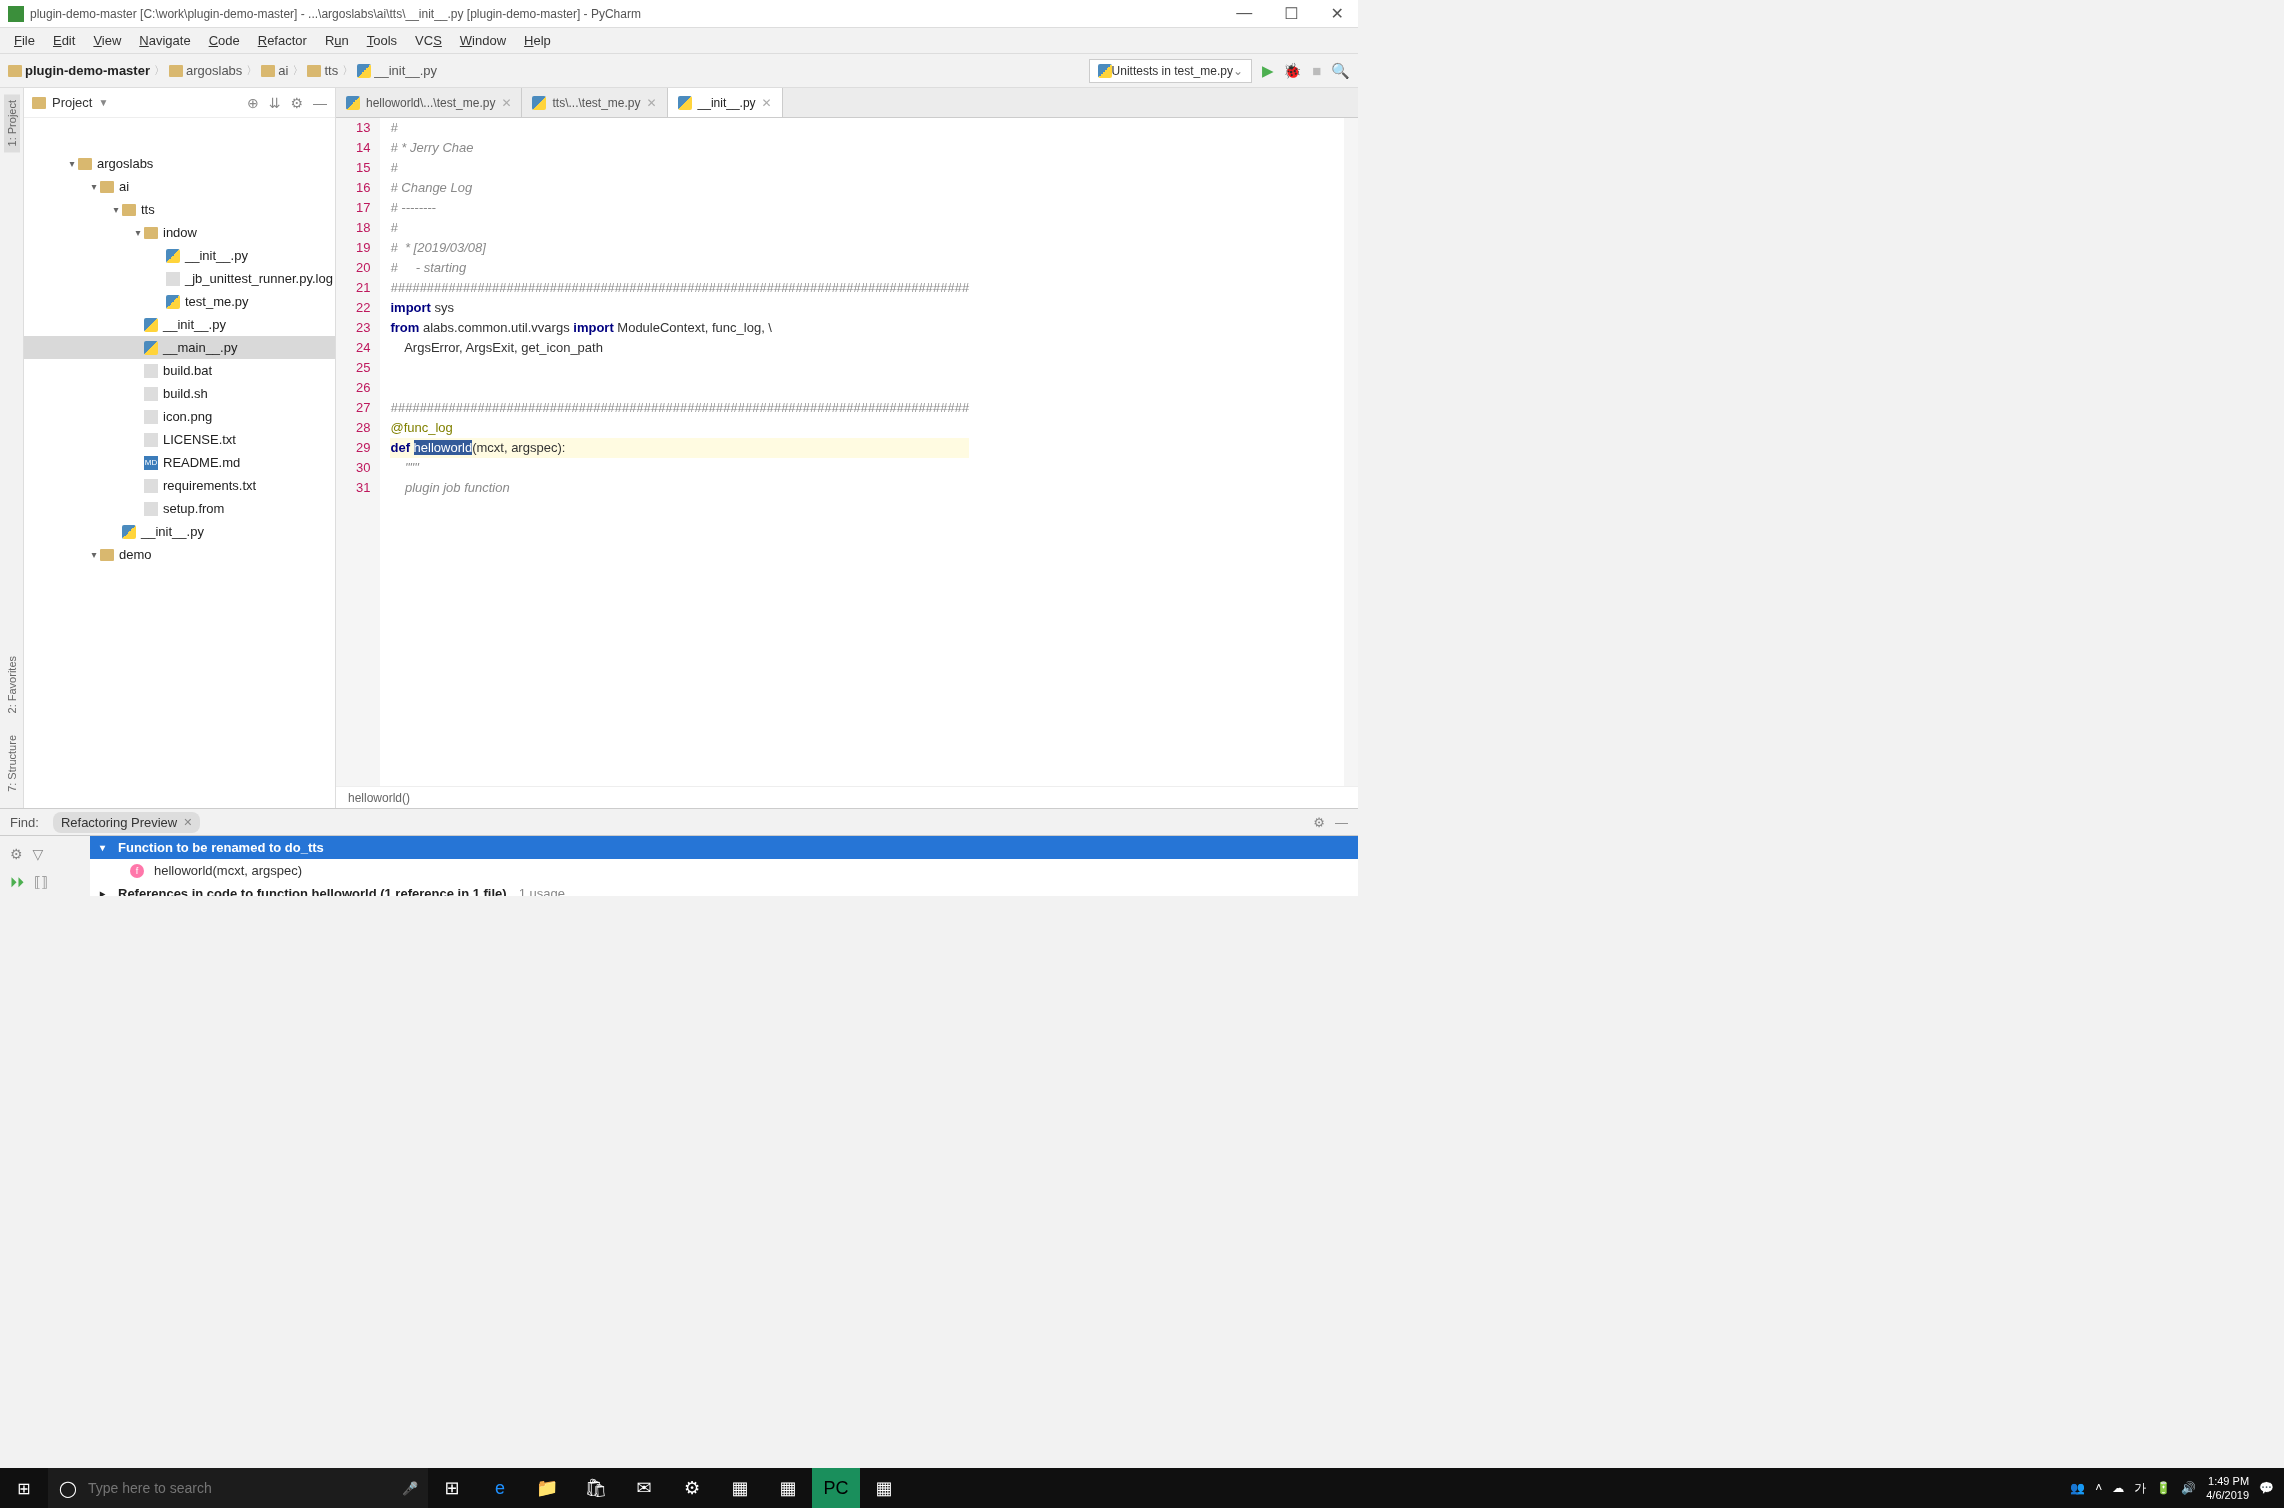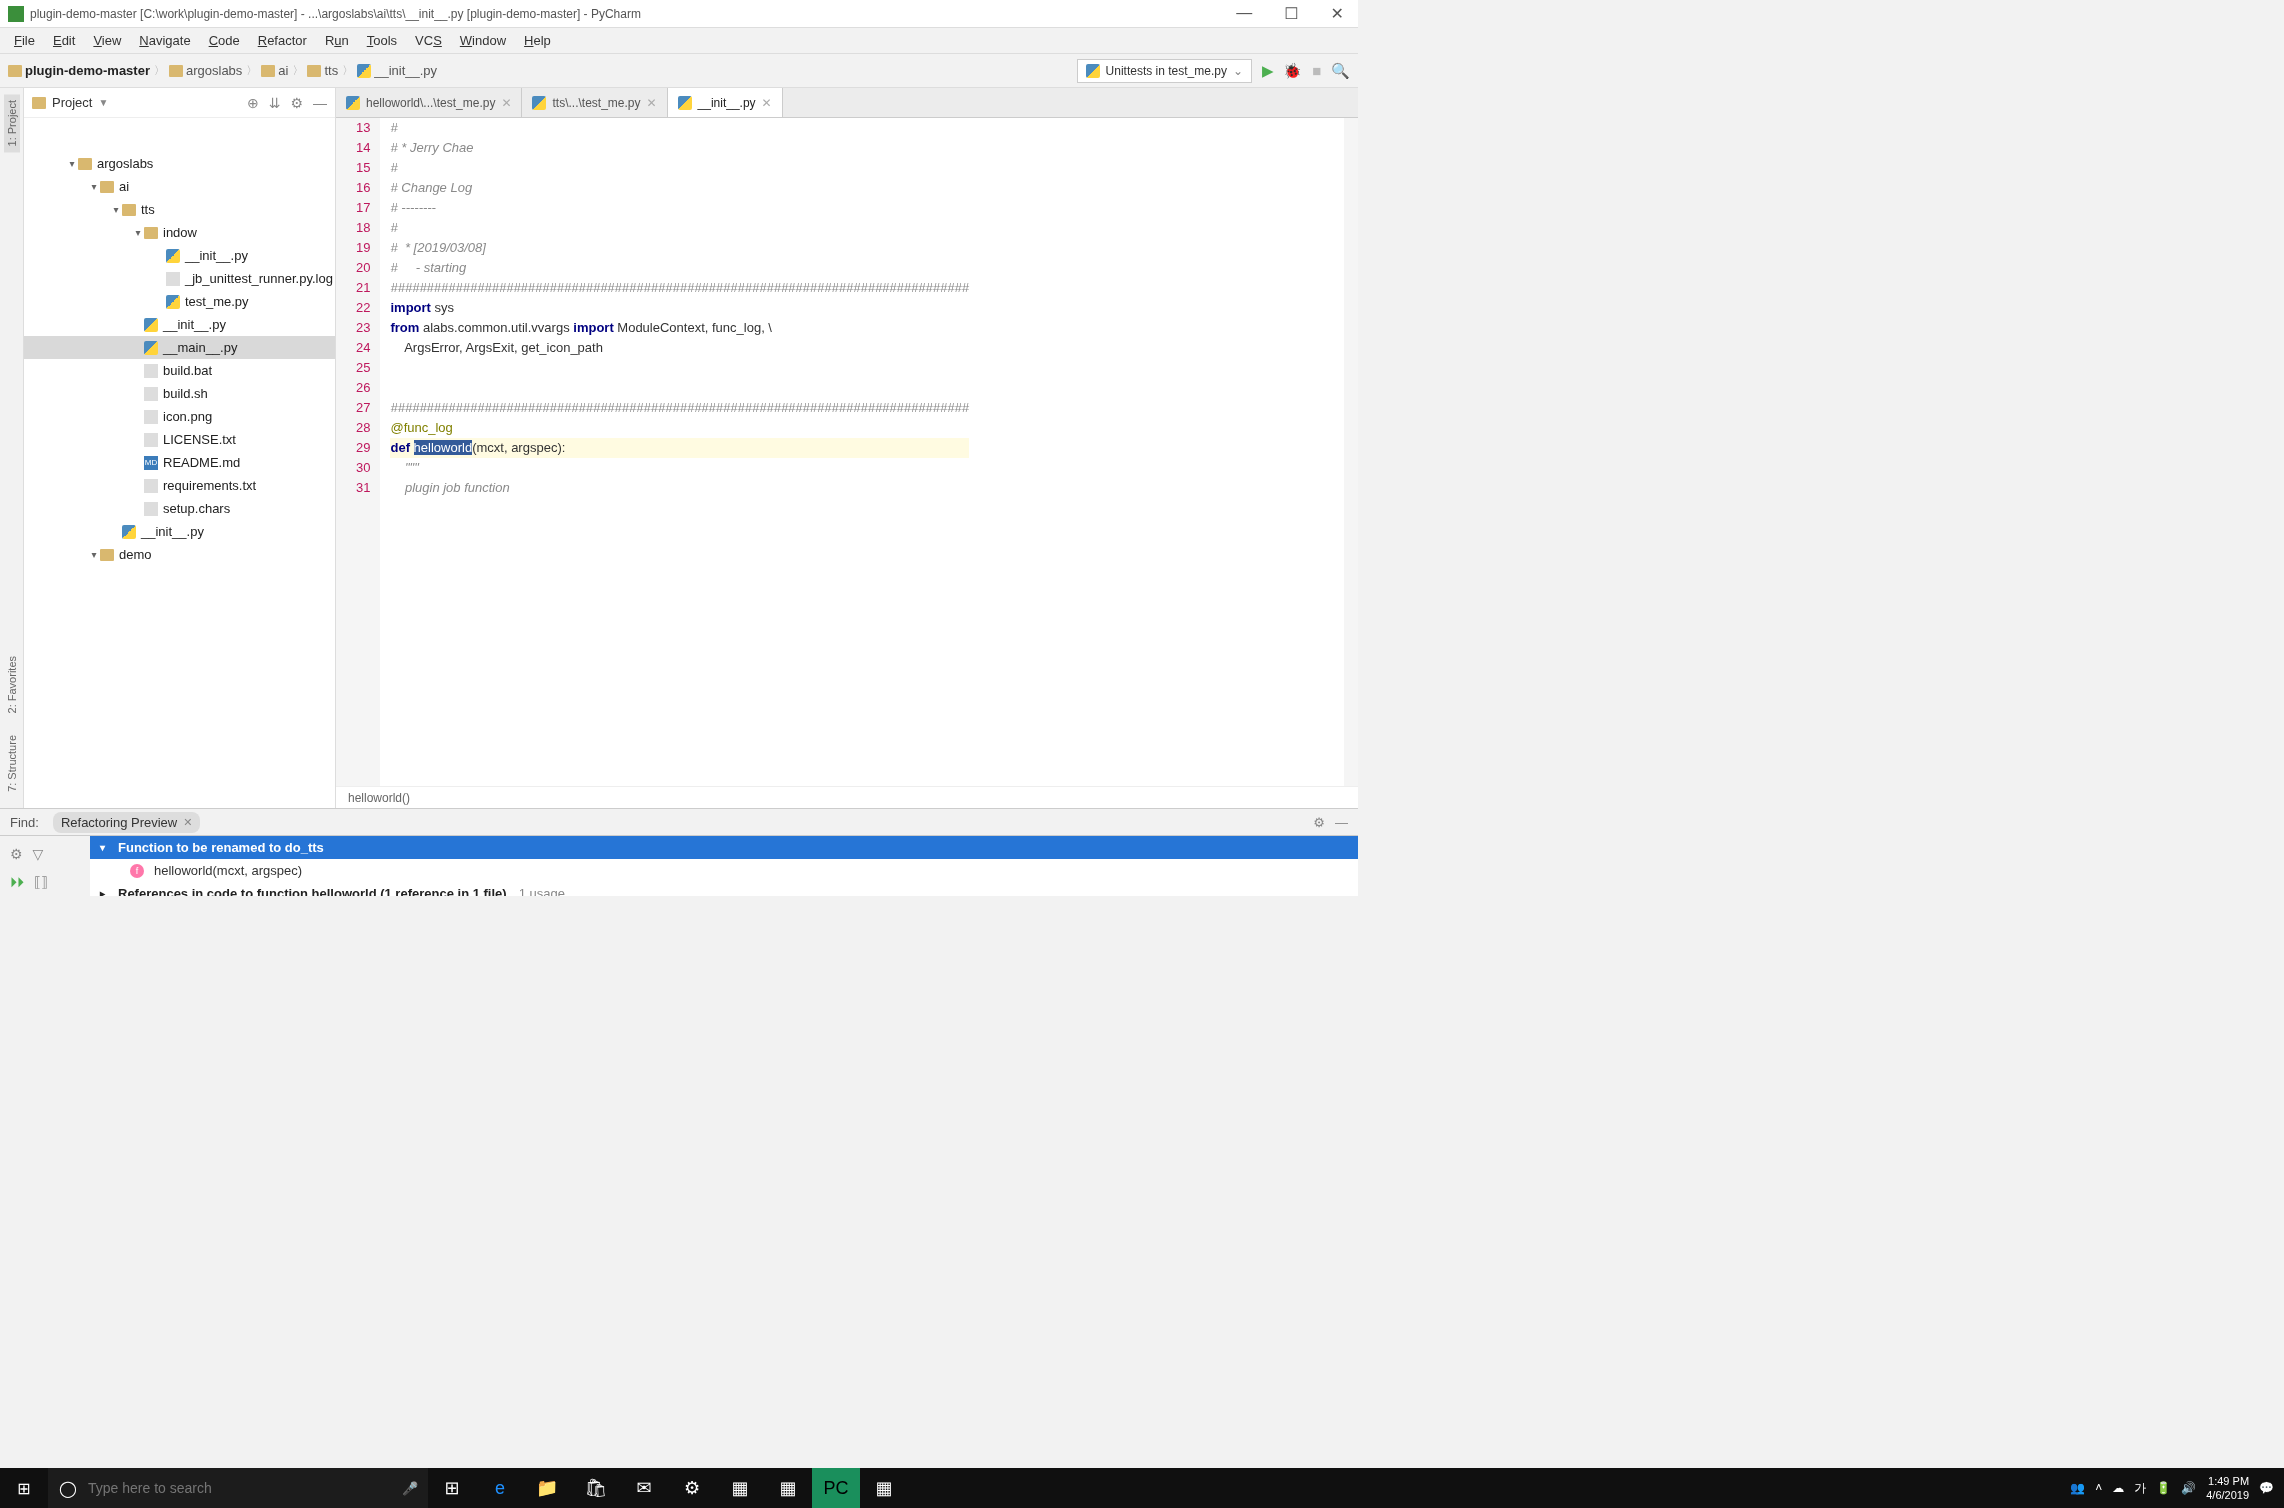--- a/index.html
+++ b/index.html
@@ -13,21 +13,21 @@
 .menubar span { padding:2px 8px; font-size:13px; color:#333; }
 .menubar span u { text-decoration:underline; }
 .navbar { height:34px; background:#f2f2f2; display:flex; align-items:center; padding:0 8px; border-bottom:1px solid #ddd; }
 .bc { display:flex; align-items:center; gap:4px; }
 .bc .sep { color:#aaa; font-size:11px; }
 .bc .seg { display:flex; align-items:center; gap:3px; color:#555; font-size:13px; }
 .bc .seg.bold { font-weight:600; color:#222; }
 .dir-icon { width:14px; height:12px; background:#d9b86f; display:inline-block; border-radius:1px; }
 .py-icon { width:14px; height:14px; background:linear-gradient(135deg,#4b8bbe 50%,#ffd43b 50%); border-radius:2px; display:inline-block; }
 .navbar-rt { margin-left:auto; display:flex; align-items:center; gap:10px; }
-.runconf { background:#fff; border:1px solid #ccc; height:24px; padding:0 8px; display:flex; align-items:center; gap:6px; font-size:12px; }
+.runconf { background:#fff; border:1px solid #ccc; height:24px; padding:0 8px; display:flex; align-items:center; font-size:12px; }
 .runconf .chev { color:#888; }
 .run-icons { display:flex; gap:10px; align-items:center; }
 .run-icons span { font-size:15px; }
 .play { color:#4caf50; }
 .bug { color:#4caf50; }
 .stop { color:#bbb; }
 .searchic { color:#888; }
 .main { display:flex; height:calc(100% - 28px - 26px - 34px - 28px - 20px - 40px); }
 .leftgut { width:24px; background:#f2f2f2; border-right:1px solid #ddd; display:flex; flex-direction:column; align-items:center; padding-top:6px; }
 .leftgut .vlab { writing-mode:vertical-rl; transform:rotate(180deg); font-size:11px; color:#666; margin-bottom:10px; padding:6px 2px; }
@@ -261,21 +261,21 @@
           <span class="txt">README.md</span>
         </div>
         <div class="trow ind4">
           <span class="ar"></span>
           <span class="file-icon fi-txt" style="margin-right: 5px;"></span>
           <span class="txt">requirements.txt</span>
         </div>
         <div class="trow ind4">
           <span class="ar"></span>
           <span class="file-icon fi-yaml" style="margin-right: 5px;"></span>
-          <span class="txt">setup.chars</span>
+          <span class="txt">setup.from</span>
         </div>
         <div class="trow ind3">
           <span class="ar"></span>
           <span class="file-icon fi-py" style="margin-right: 5px;"></span>
           <span class="txt">__init__.py</span>
         </div>
         <div class="trow ind2">
           <span class="ar">▾</span>
           <span class="dir-icon" style="margin-right: 5px;"></span>
           <span class="txt">demo</span>

